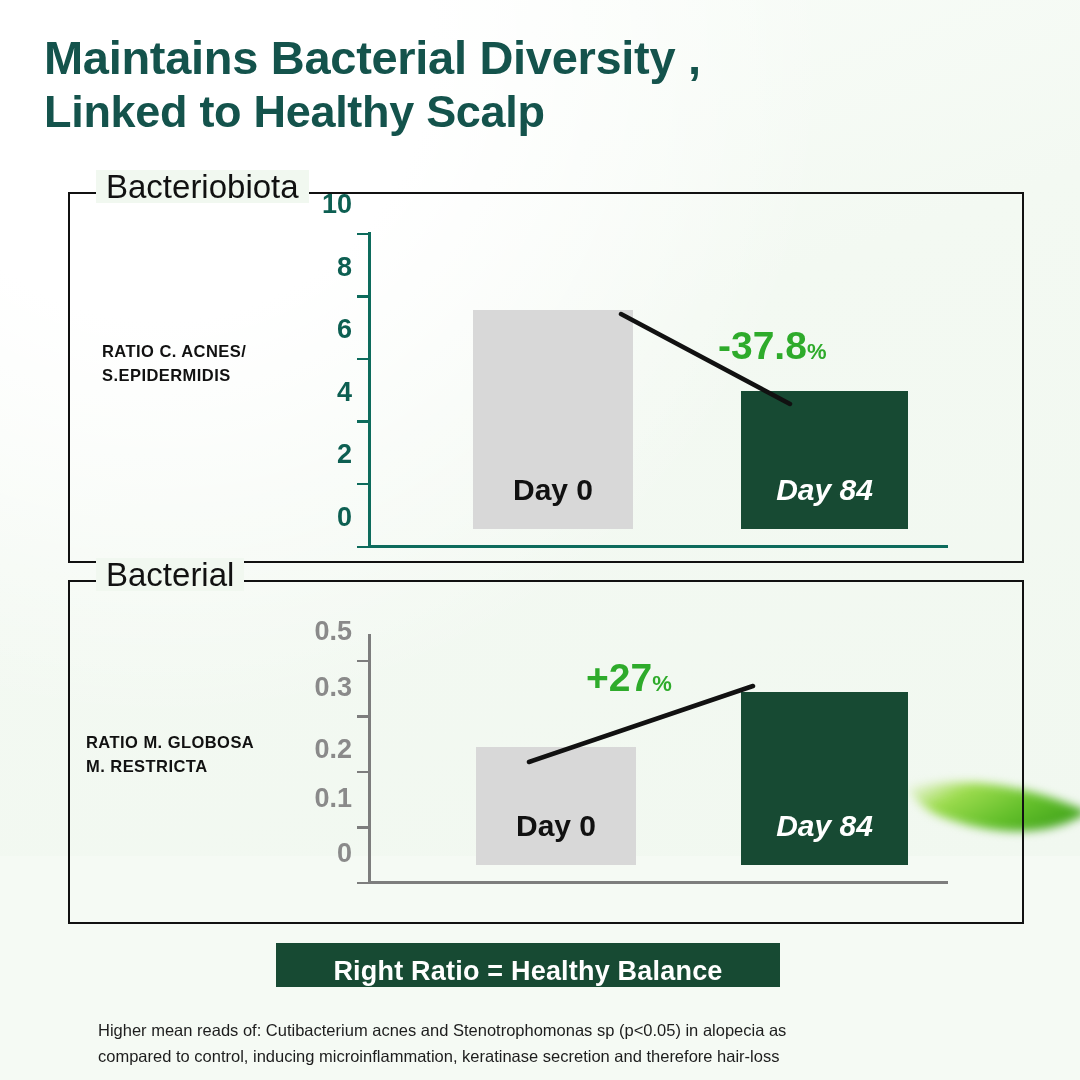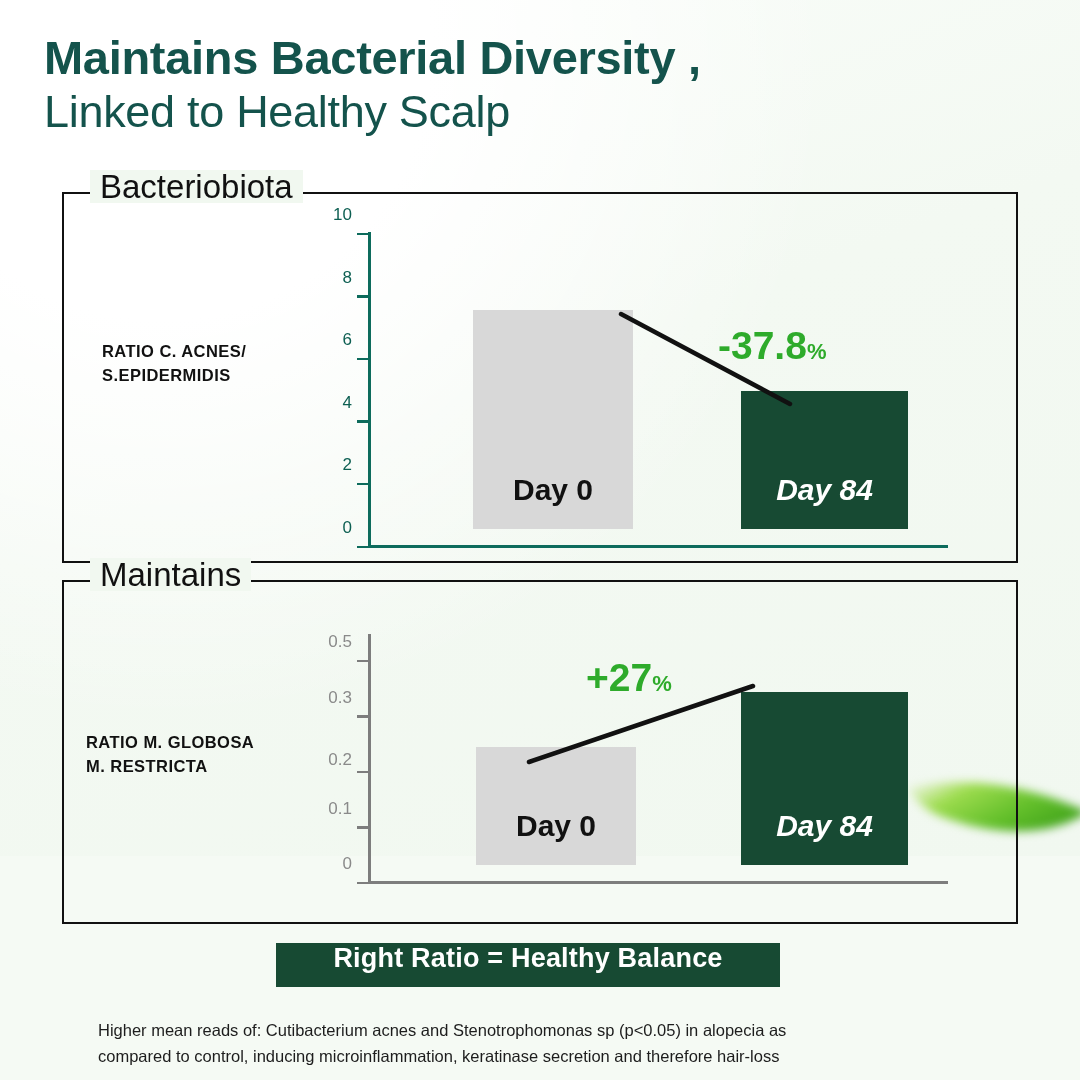--- a/index.html
+++ b/index.html
@@ -29,28 +29,29 @@
     position:absolute;left:44px;top:34px;width:980px;
     color:#14534c;
     line-height:1.03;
     letter-spacing:-0.3px;
   }
   .title .l1{
     display:block;font-size:47px;font-weight:700;
     font-family:"Liberation Sans", sans-serif;
   }
   .title .l2{
-    display:block;font-size:45px;font-weight:400;margin-top:7px;
+    display:block;font-size:45px;font-weight:700;margin-top:7px;
   }
 
   
   .panel{
     position:absolute;
     border:2.5px solid #111111;
     background:transparent;
+    margin-left:6px;
   }
   #panel-bacteria{left:62px;top:192px;width:952px;height:367px;}
   #panel-myco{left:62px;top:580px;width:952px;height:340px;}
 
   .panel-legend{
     position:absolute;
     top:-24px;left:26px;
     background:#f1f8f0;
     padding:0 10px;
     font-size:33px;
@@ -92,21 +93,21 @@
 
   .tick{
     position:absolute;left:-11px;width:11px;height:2.5px;
   }
   #plot-bacteria .tick{background:#0d6b5c;}
   #plot-myco .tick{background:#7d7d7d;}
 
   .ticklabel{
     position:absolute;
     right:calc(100% + 16px);
-    font-size:17px;font-weight:400;
+    font-size:27px;font-weight:700;
     transform:translateY(-50%);
     white-space:nowrap;
     margin-left:46px;
   }
   #plot-bacteria .ticklabel{color:#0d5f52;}
   #plot-myco .ticklabel{color:#8a8a8a;}
 
   .bar{
     position:absolute;bottom:19px;
     display:flex;align-items:flex-end;justify-content:center;
@@ -132,21 +133,21 @@
   }
   .delta .num{font-size:39px;}
   .delta .pct{font-size:22px;}
   #delta-bacteria{left:350px;top:94px;}
   #delta-myco{left:218px;top:24px;}
 
   
   .banner{
     position:absolute;left:276px;top:943px;width:504px;height:44px;
     background:#174a33;
-    display:flex;align-items:flex-start;justify-content:center;
+    display:flex;align-items:flex-end;justify-content:center;
   }
   .banner span{
     color:#ffffff;font-size:27px;font-weight:700;letter-spacing:0.2px;
   }
 
   
   .footnote{
     position:absolute;left:98px;top:1018px;width:890px;
     font-size:16.5px;color:#1d1d1d;line-height:1.55;
     text-align:left;
@@ -211,21 +212,21 @@
     <svg class="trendline" width="580" height="316">
       <line x1="253" y1="82" x2="422" y2="172" stroke="#111111" stroke-width="4.5" stroke-linecap="round"></line>
     </svg>
 
     <div class="delta" id="delta-bacteria">
       <span class="num">-37.8</span><span class="pct">%</span>
     </div>
   </div>
 
   <div class="panel" id="panel-myco">
-    <div class="panel-legend">Maintains</div>
+    <div class="panel-legend">Bacterial</div>
   </div>
 
   <div class="axis-title" id="ylab-myco">RATIO M. GLOBOSA
 M. RESTRICTA</div>
 
   <div class="plot" id="plot-myco">
     <div class="yaxis"></div>
     <div class="baseline"></div>
 
     <div class="tick" style="bottom:0px"></div>

